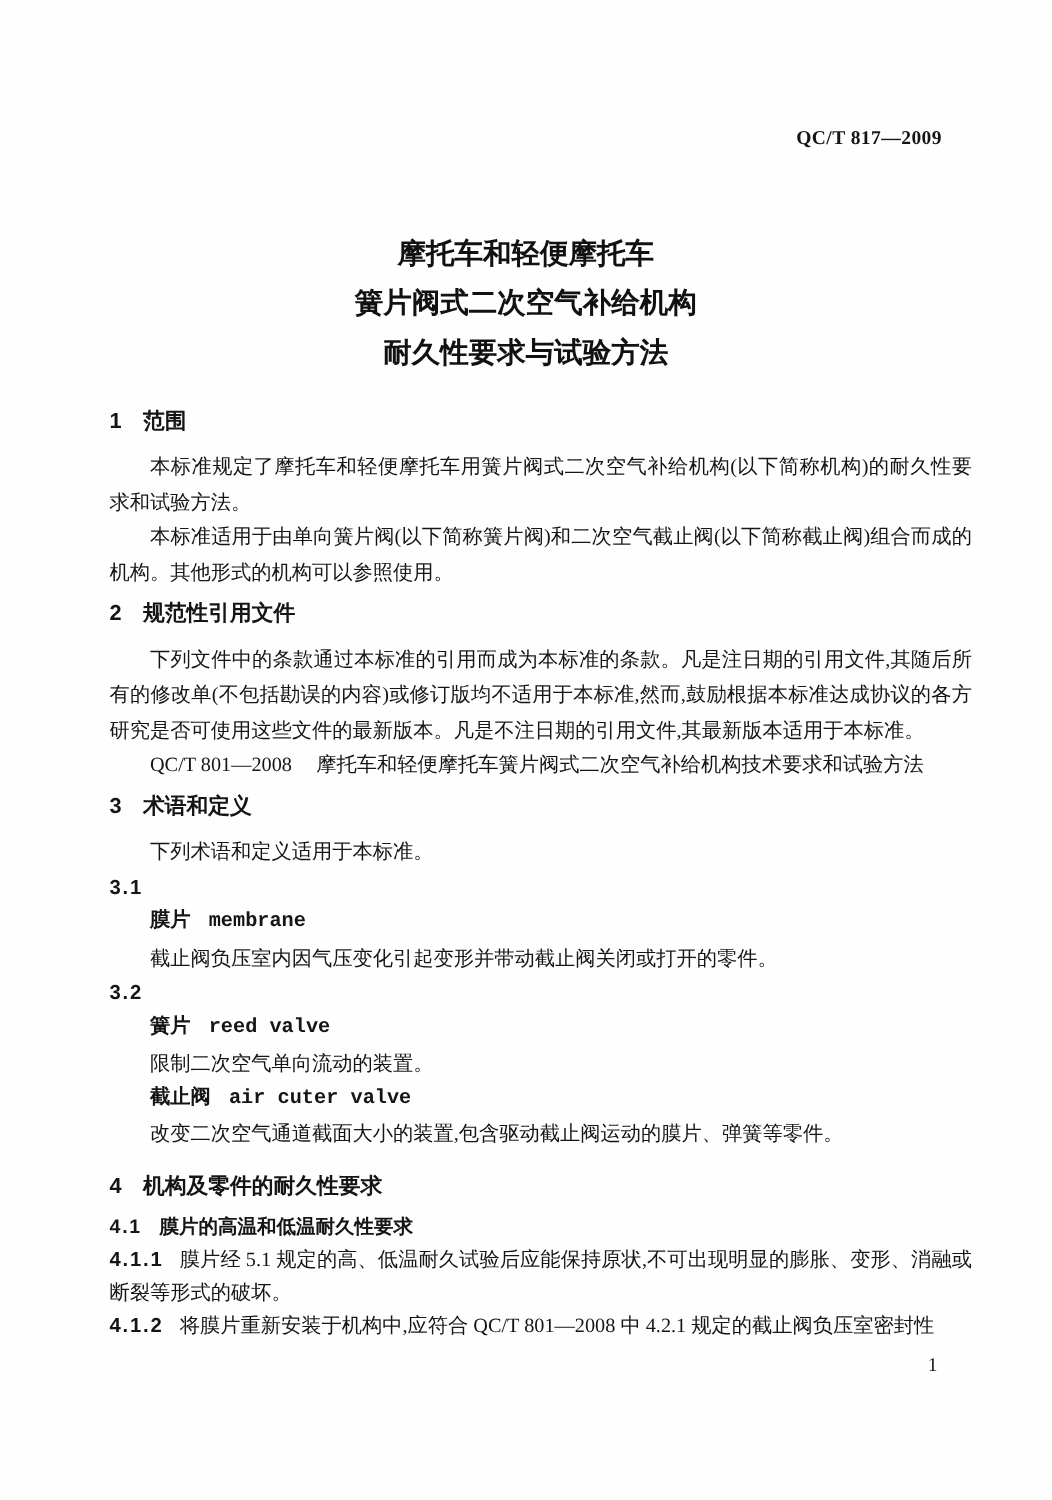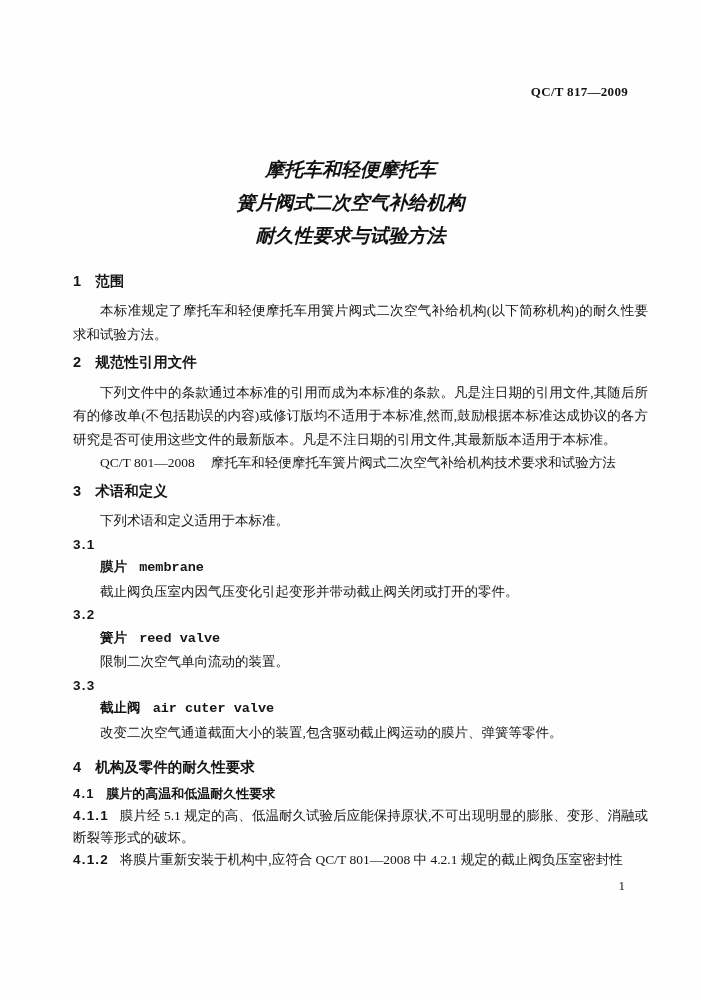--- a/index.html
+++ b/index.html
@@ -29,21 +29,20 @@
   
   .title-block {
     margin-top: 49px;
     margin-bottom: 18px;
     text-align: center;
     font-family: "Liberation Sans", "DejaVu Sans", sans-serif;
     font-weight: bold;
     font-size: 19px;
     line-height: 33px;
     color: #111;
-    font-style: italic;
   }
   
   .content {
     margin-left: 73px;
     width: 575px;
     font-size: 13.5px;
     line-height: 23.5px;
     text-align: justify;
   }
   .sec-heading {
@@ -108,20 +107,21 @@
     <div>簧片阀式二次空气补给机构</div>
     <div>耐久性要求与试验方法</div>
   </div>
 
   <div class="content">
 
     <div class="sec-heading">
       <span class="sec-num">1</span><span class="sec-title">范围</span>
     </div>
     <p class="para">本标准规定了摩托车和轻便摩托车用簧片阀式二次空气补给机构(以下简称机构)的耐久性要求和试验方法。</p>
+    <p class="para">本标准适用于由单向簧片阀(以下简称簧片阀)和二次空气截止阀(以下简称截止阀)组合而成的机构。其他形式的机构可以参照使用。</p>
 
     <div class="sec-heading">
       <span class="sec-num">2</span><span class="sec-title">规范性引用文件</span>
     </div>
     <p class="para">下列文件中的条款通过本标准的引用而成为本标准的条款。凡是注日期的引用文件,其随后所有的修改单(不包括勘误的内容)或修订版均不适用于本标准,然而,鼓励根据本标准达成协议的各方研究是否可使用这些文件的最新版本。凡是不注日期的引用文件,其最新版本适用于本标准。</p>
     <p class="para ref-line">
       <span class="ref-code">QC/T 801—2008</span><span class="ref-title">摩托车和轻便摩托车簧片阀式二次空气补给机构技术要求和试验方法</span>
     </p>
 
     <div class="sec-heading">
@@ -139,21 +139,20 @@
 
     <div class="term-block">
       <span class="clause-num">3.2</span>
       <div class="term-name">
         <span class="term-zh">簧片</span><span class="term-en">reed valve</span>
       </div>
       <div class="term-def">限制二次空气单向流动的装置。</div>
     </div>
 
     <div class="term-block">
-      <span class="clause-num">3.3</span>
       <div class="term-name">
         <span class="term-zh">截止阀</span><span class="term-en">air cuter valve</span>
       </div>
       <div class="term-def">改变二次空气通道截面大小的装置,包含驱动截止阀运动的膜片、弹簧等零件。</div>
     </div>
 
     <div class="sec-heading h4 s4">
       <span class="sec-num">4</span><span class="sec-title">机构及零件的耐久性要求</span>
     </div>
 

